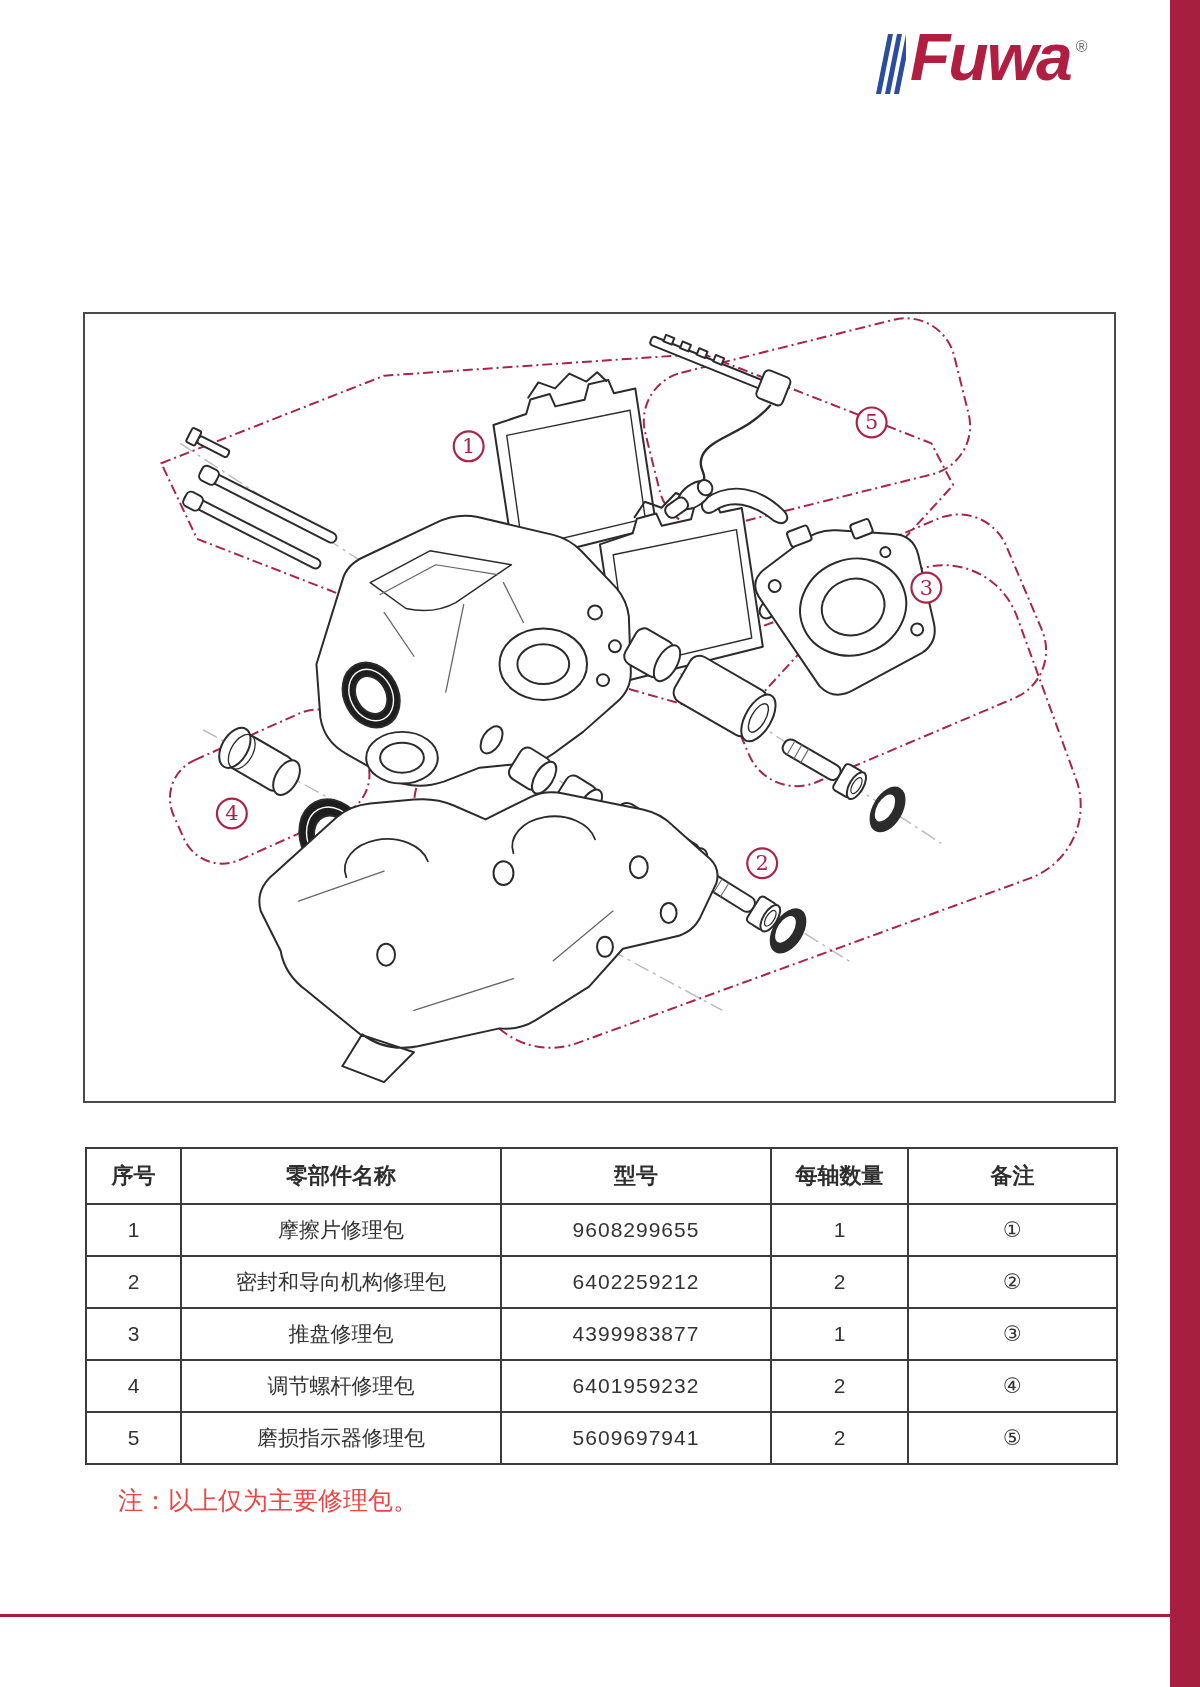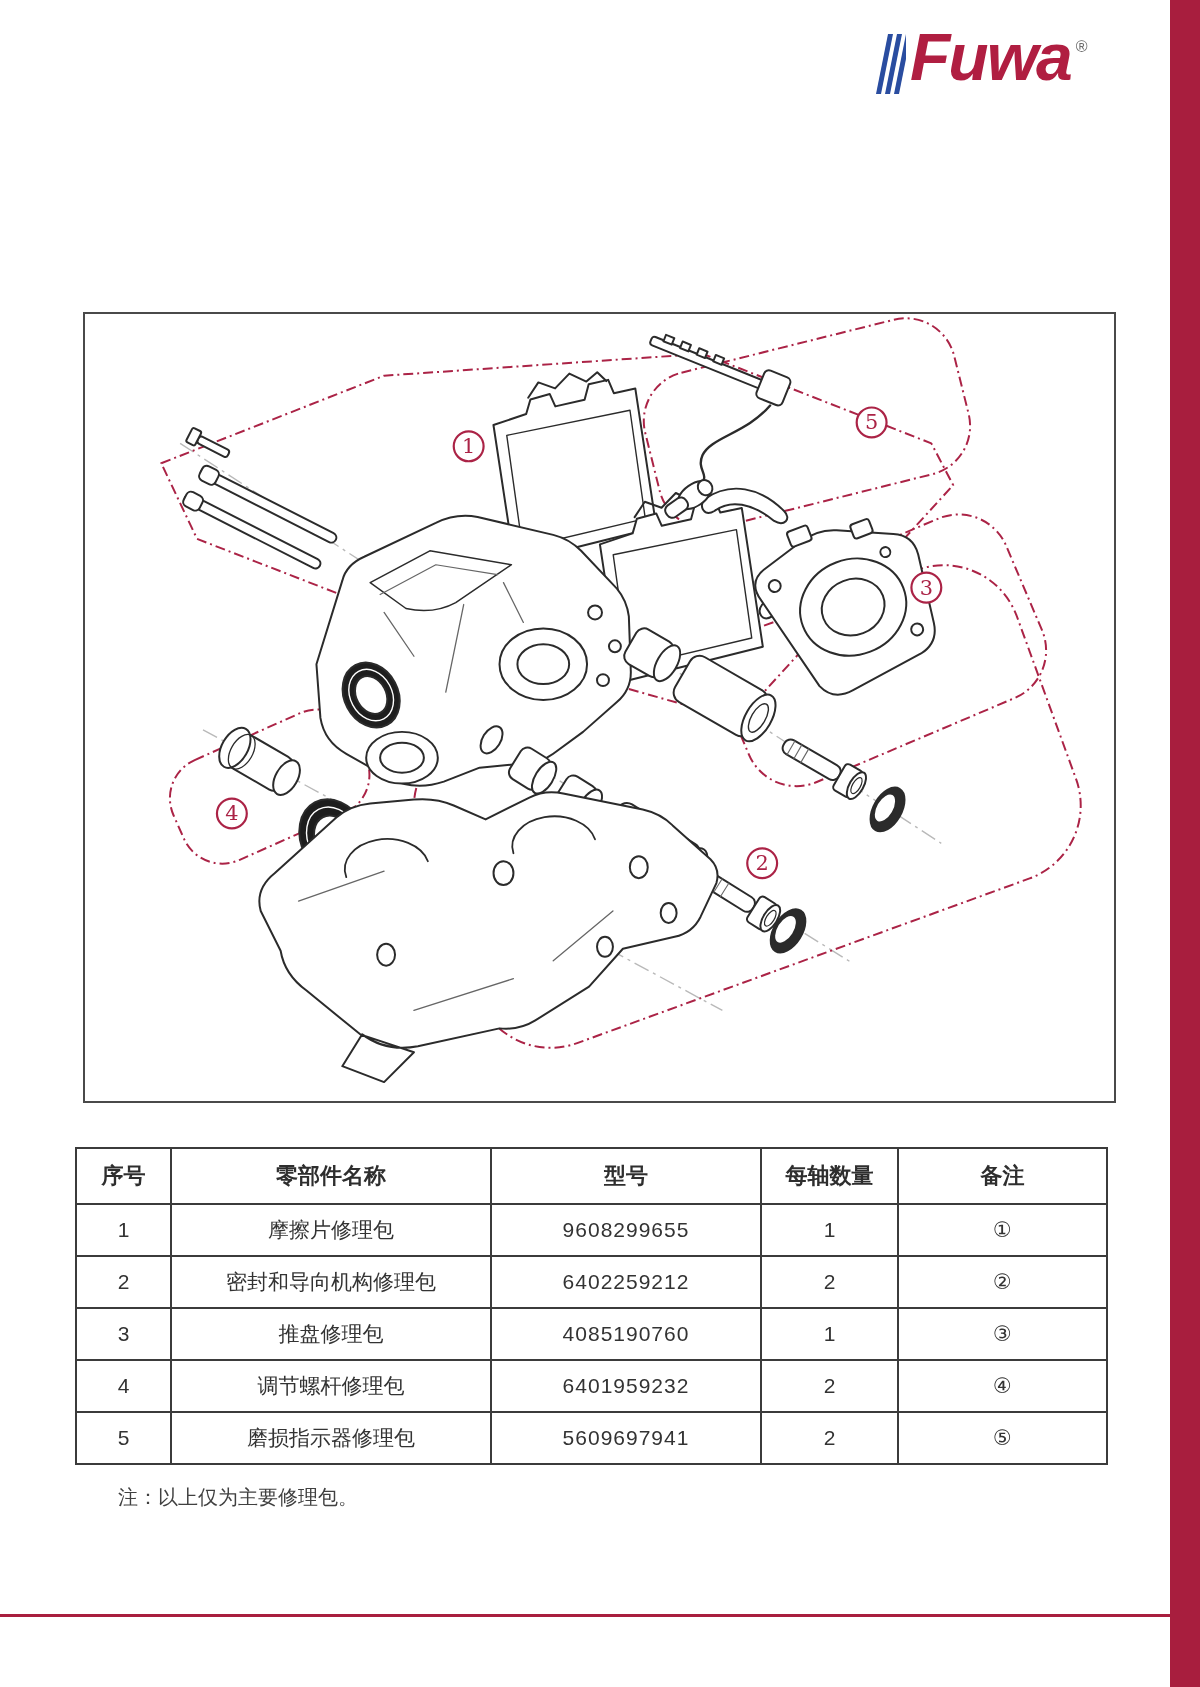--- a/index.html
+++ b/index.html
@@ -16,29 +16,29 @@
   .logo .word{font-style:italic;font-weight:bold;font-size:66px;line-height:1;color:#b01e41;letter-spacing:-2px;}
   .logo .reg{font-size:16px;color:#6a6a6a;margin-left:5px;margin-top:14px;font-style:normal;}
   
   .heading{position:absolute;left:80px;top:163px;font-size:28px;color:#3f3f3f;letter-spacing:1px;}
   .heading .num{display:inline-block;min-width:88px;}
   
   .diagram-box{position:absolute;left:83px;top:312px;width:1033px;height:791px;
     border:2px solid #4a4a4a;box-sizing:border-box;background:#fff;}
   .diagram-box svg{display:block;width:100%;height:100%;}
   
-  table.parts{position:absolute;left:75px;top:1147px;width:1031px;border-collapse:collapse;table-layout:fixed;}
+  table.parts{position:absolute;left:85px;top:1147px;width:1031px;border-collapse:collapse;table-layout:fixed;}
   table.parts th,table.parts td{border:2px solid #3b3b3b;text-align:center;vertical-align:middle;
     font-size:21px;color:#333;padding:0;}
   table.parts th{height:54px;font-weight:bold;font-size:22px;color:#2e2e2e;}
   table.parts td{height:50px;}
   td.model{letter-spacing:1px;font-size:22px;}
   td.remark{font-size:26px;font-family:"DejaVu Sans","DejaVu Serif",sans-serif;color:#2e2e2e;}
   
-  .note{position:absolute;left:118px;top:1484px;font-size:20px;color:#404040;}
+  .note{position:absolute;left:118px;top:1484px;font-size:25px;color:#ef4444;}
   
   .footer-rule{position:absolute;left:0;top:1614px;width:1200px;height:3px;background:#a81e3e;}
   .footer-text{position:absolute;right:46px;top:1630px;font-size:22px;color:#2f2f2f;
     display:flex;align-items:center;white-space:nowrap;}
   .footer-text .product{font-weight:bold;}
   .footer-text .slogan{font-weight:bold;margin-left:18px;}
   .footer-text .sep{margin:0 16px;font-weight:normal;color:#444;}
   .footer-text .pagenum{font-size:25px;}
 </style>
 </head>
@@ -324,21 +324,21 @@
       <tr>
         <td>2</td>
         <td>密封和导向机构修理包</td>
         <td class="model">6402259212</td>
         <td>2</td>
         <td class="remark">②</td>
       </tr>
       <tr>
         <td>3</td>
         <td>推盘修理包</td>
-        <td class="model">4085190760</td>
+        <td class="model">4399983877</td>
         <td>1</td>
         <td class="remark">③</td>
       </tr>
       <tr>
         <td>4</td>
         <td>调节螺杆修理包</td>
         <td class="model">6401959232</td>
         <td>2</td>
         <td class="remark">④</td>
       </tr>

